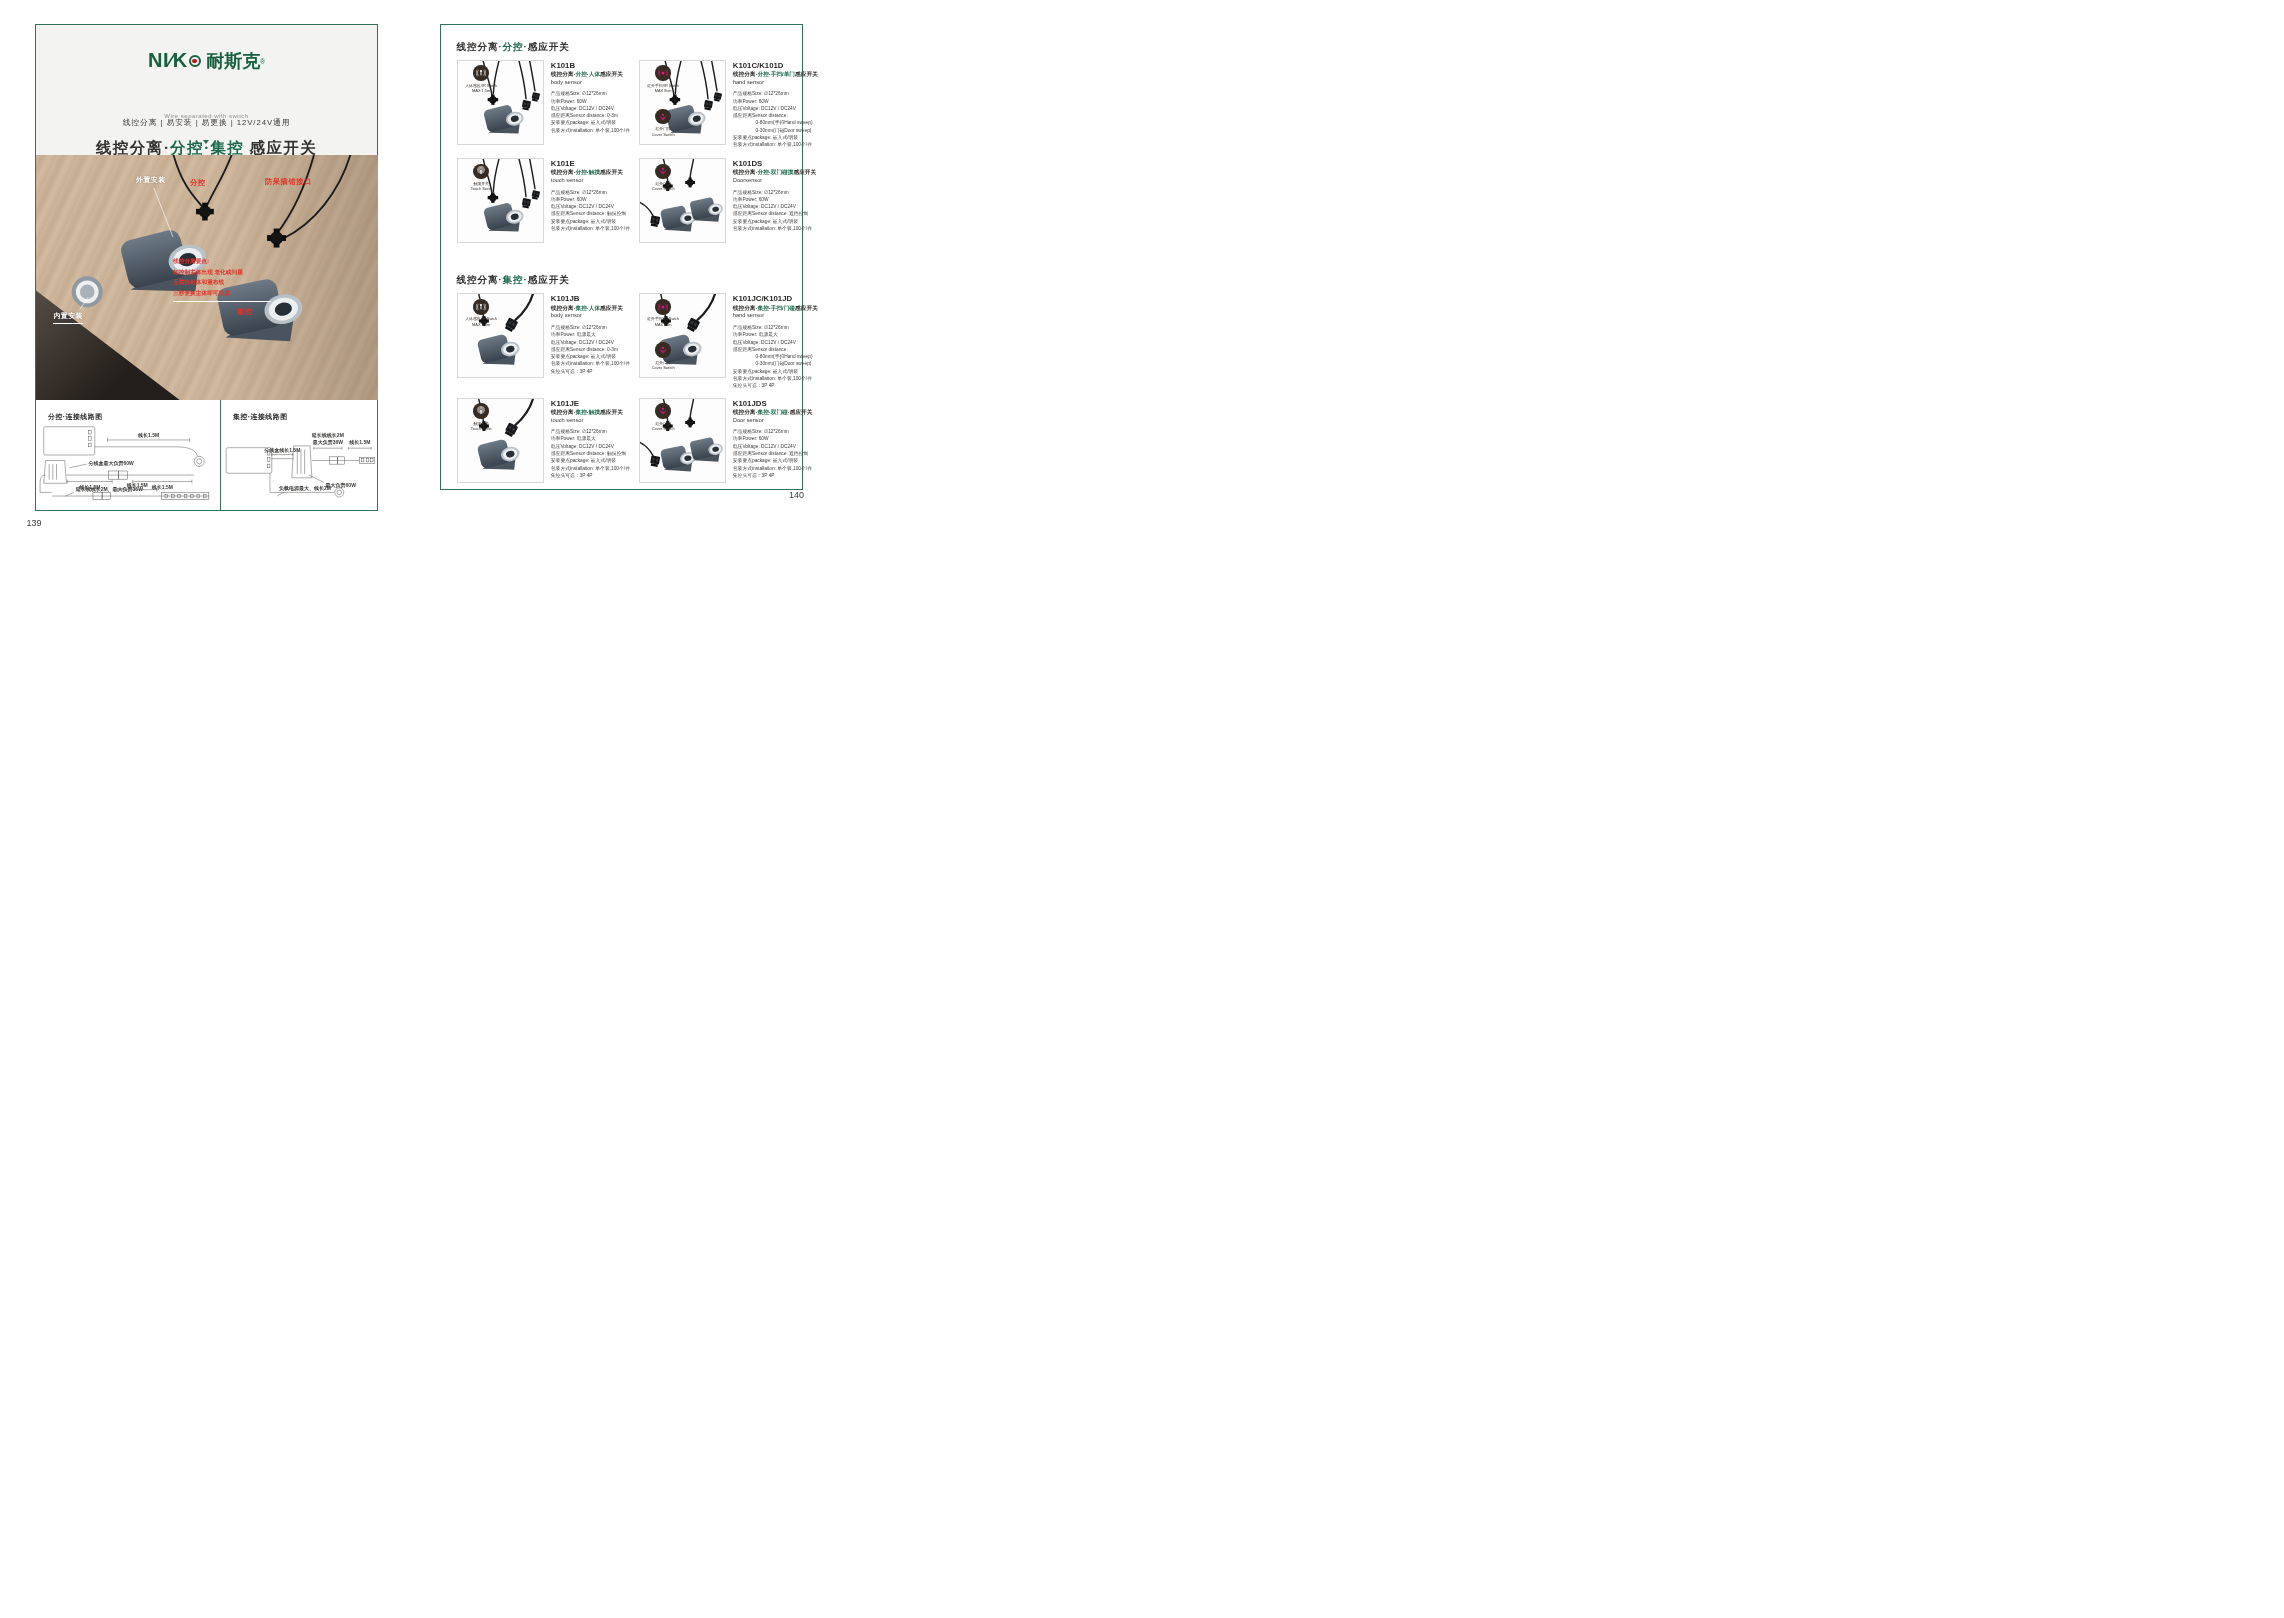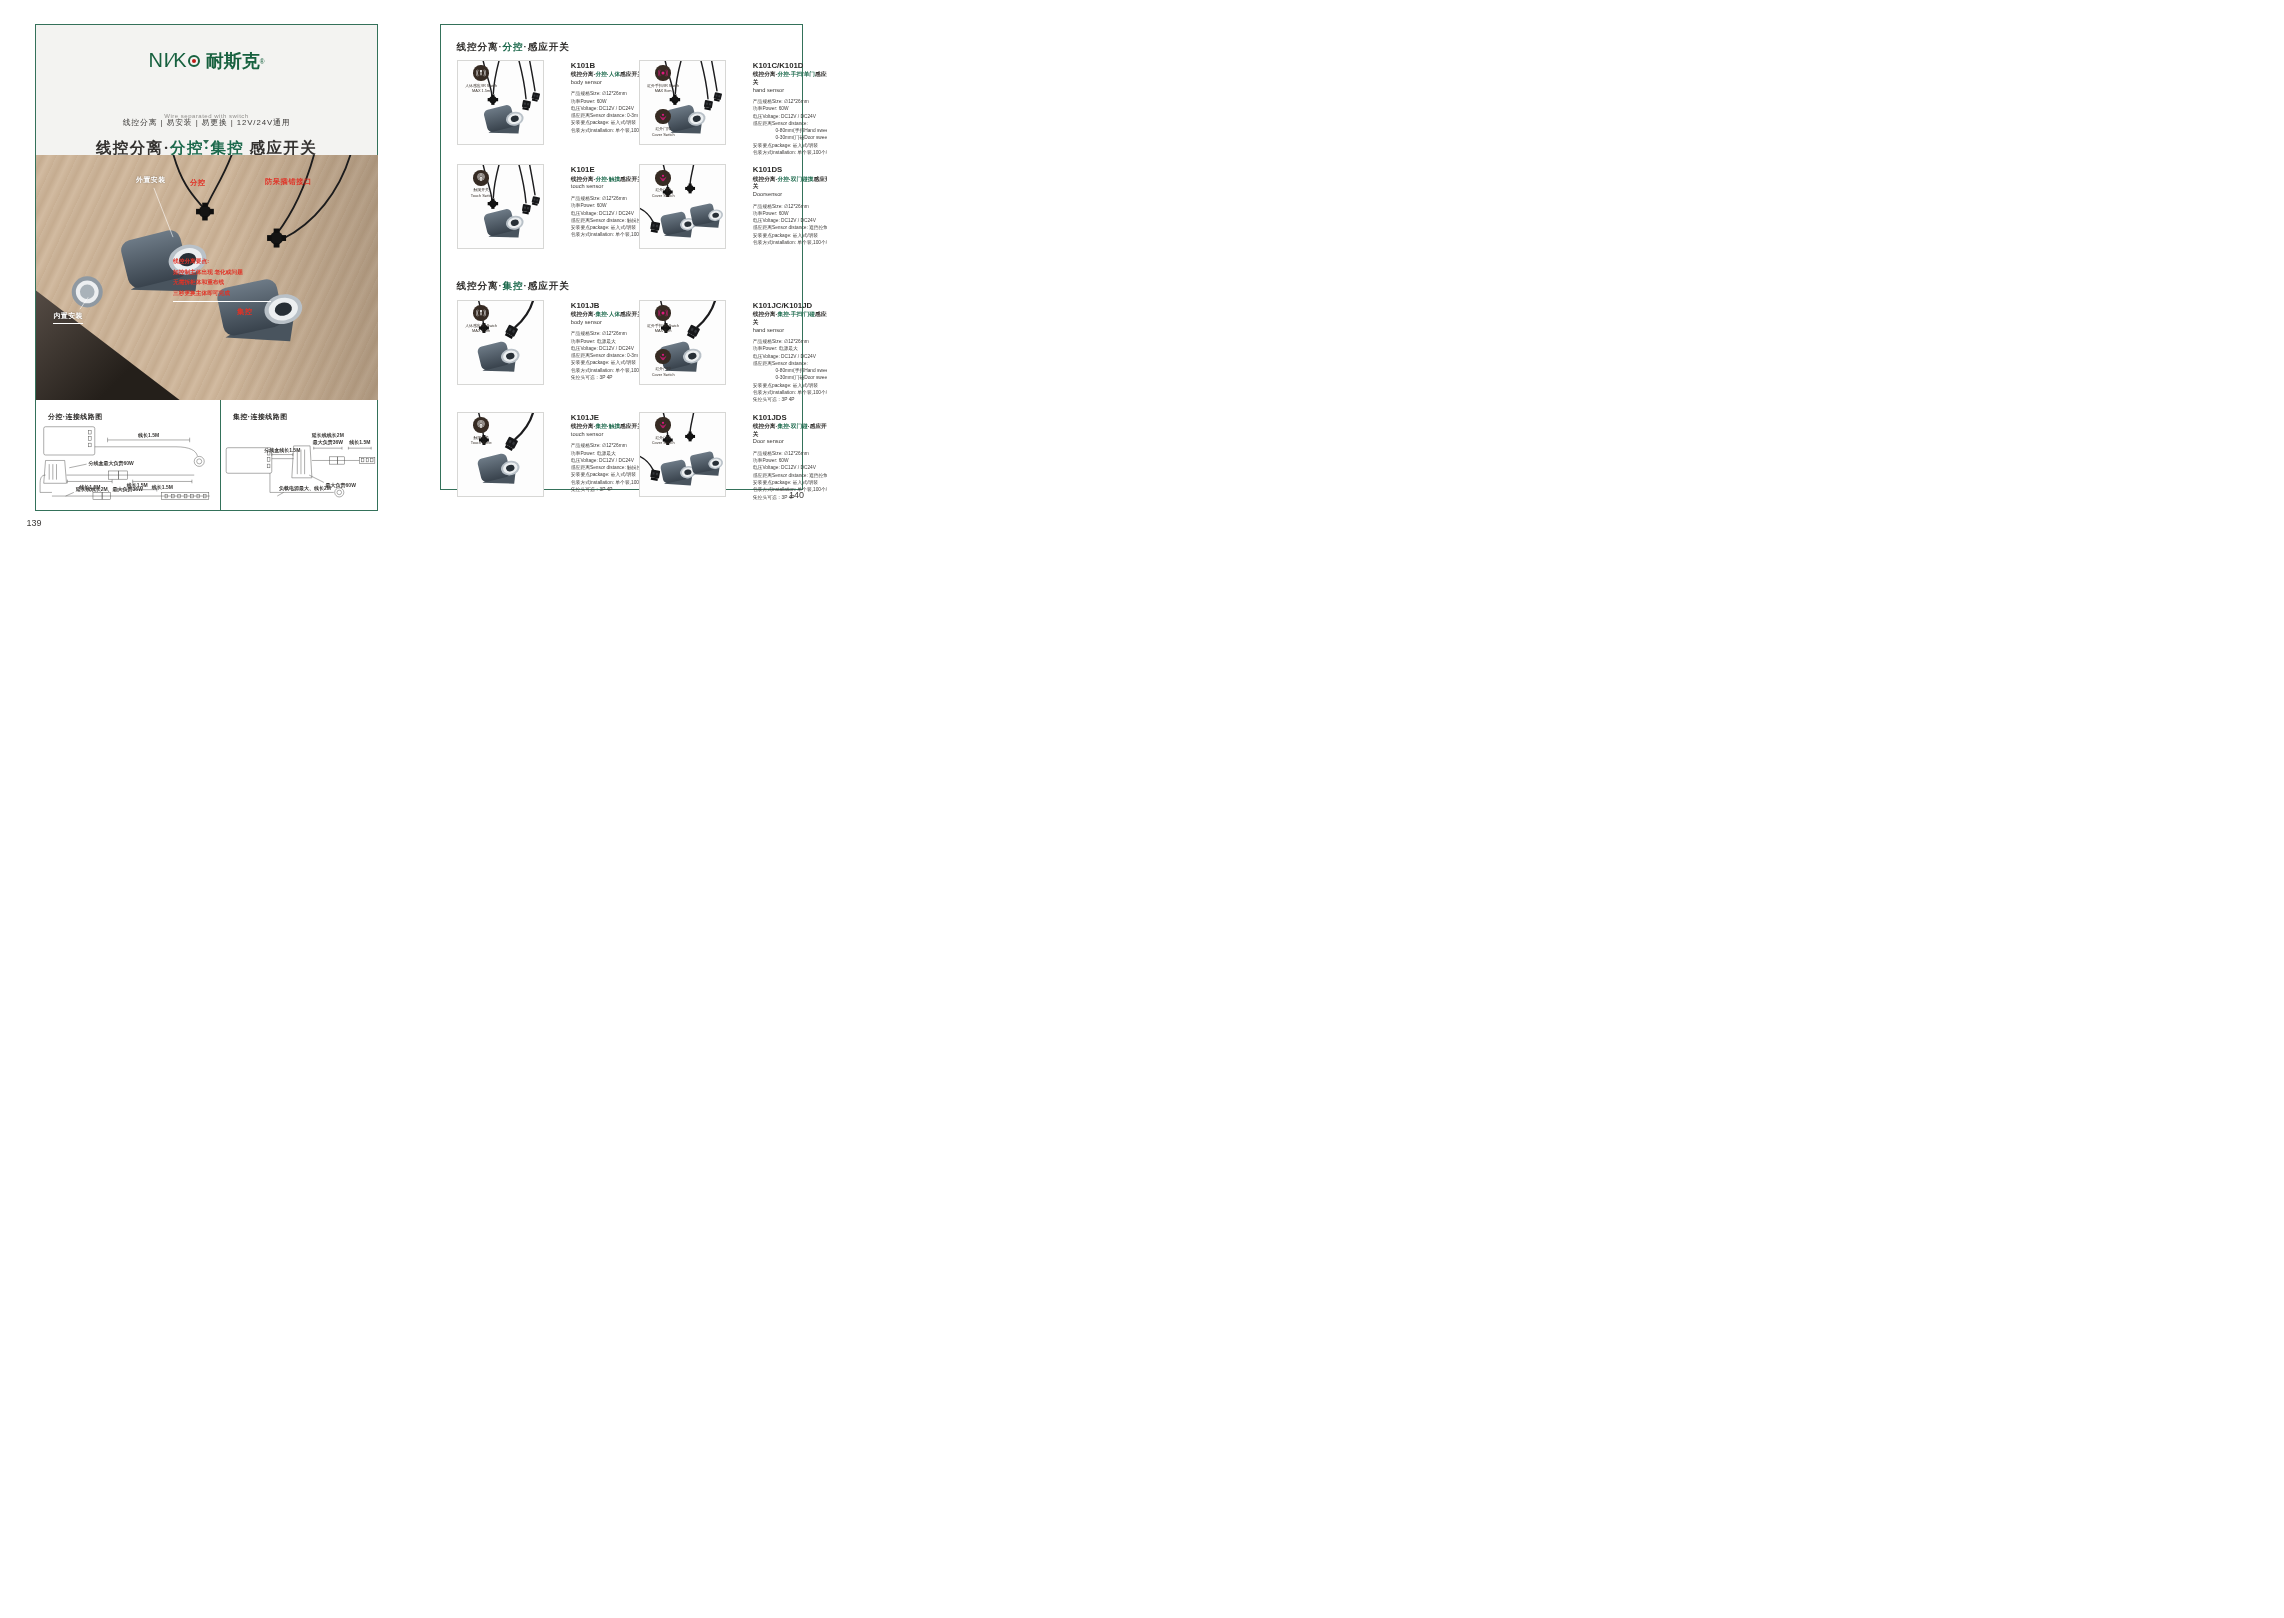--- a/index.html
+++ b/index.html
@@ -3,21 +3,21 @@
 <meta charset="utf-8">
 <style>
   html,body{margin:0;padding:0;background:#ffffff;}
   #canvas{position:relative;width:827px;height:539px;background:#fff;overflow:hidden;
           font-family:"Liberation Sans",sans-serif;color:#3a3836;}
   .page-card{position:absolute;background:#fff;border:0.5px solid #34715a;box-sizing:border-box;}
   
   #left-card{left:35px;top:24px;width:343px;height:487px;}
   .lp-header{position:relative;width:100%;height:130px;background:#f3f3f1;}
   .logo-row{position:absolute;top:24px;left:0;width:100%;text-align:center;white-space:nowrap;}
-  .logo-latin{font-size:20px;font-weight:normal;color:#17613f;letter-spacing:0.5px;font-family:"Liberation Sans",sans-serif;}
+  .logo-latin{font-size:20px;font-weight:bold;color:#17613f;letter-spacing:0.5px;font-family:"Liberation Sans",sans-serif;}
   .logo-eye{display:inline-block;vertical-align:baseline;width:8.2px;height:8.2px;border:2.7px solid #17613f;border-radius:50%;position:relative;margin:0 1.8px 0 0.9px;}
   .logo-eye .dot{position:absolute;left:50%;top:50%;width:4.6px;height:4.6px;margin:-2.3px 0 0 -2.3px;border-radius:50%;background:#bf1b16;}
   .logo-cn{font-size:18px;font-weight:bold;color:#17613f;margin-left:3.7px;}
   .logo-reg{font-size:6.4px;color:#17613f;vertical-align:super;}
   .lp-title{position:absolute;top:65px;left:0;width:100%;text-align:center;font-size:15.5px;font-weight:bold;
             letter-spacing:1.4px;font-family:"Liberation Serif",serif;color:#33312f;margin-top:48px;}
   .lp-title .grn{color:#1d6a4d;}
   .lp-sub{position:absolute;top:88px;left:0;width:100%;text-align:center;font-size:6px;color:#8f8d8a;letter-spacing:0.5px;}
   .lp-tagline{position:absolute;top:92px;left:0;width:100%;text-align:center;font-size:7.8px;color:#3c3a38;letter-spacing:0.9px;}
   .lp-triangle{position:absolute;top:115px;left:50%;margin-left:-3.2px;width:0;height:0;
@@ -47,21 +47,21 @@
   .diag .thin{stroke:#4a4a48;stroke-width:1;fill:none;}
   .page-num{position:absolute;font-size:9px;color:#3c3a38;}
   #pn-left{left:26.5px;top:518px;}
   #pn-right{left:789px;top:490px;}
   
   #right-card{left:440px;top:24px;width:363px;height:466px;padding:15.5px 0 0 15.5px;box-sizing:border-box;}
   .sec-header{font-size:9.6px;font-weight:bold;letter-spacing:0.9px;color:#33312f;margin:0 0 6.4px 0;}
   .sec-header .grn{color:#1d6a4d;}
   .sec-header.second{margin-top:26px;}
   .product-grid{display:grid;grid-template-columns:182px 182px;row-gap:8.2px;}
-  .product-cell{display:flex;min-height:90px;gap:20px;}
+  .product-cell{display:flex;min-height:90px;}
   .tile{position:relative;width:87px;height:85px;border:0.9px solid #d7d7d5;background:#fdfdfd;box-sizing:border-box;flex:0 0 auto;}
   .tile svg.art{position:absolute;left:0;top:0;}
   .badge{position:absolute;left:2.7px;top:4.6px;width:42px;display:flex;flex-direction:column;align-items:center;z-index:2;}
   .badge.b2{top:48px;}
   .badge-circle{width:15.5px;height:15.5px;border-radius:50%;background:#362b23;display:flex;align-items:center;justify-content:center;}
   .badge-cap{font-size:3.9px;color:#3a332d;text-align:center;line-height:1.4;margin-top:1.8px;white-space:nowrap;}
   .ptext{margin-left:7.3px;width:88px;}
   .p-model{font-size:7.8px;font-weight:bold;color:#2b2a28;margin:0.9px 0 1.4px 0;}
   .p-title{font-size:5.7px;font-weight:bold;color:#33312f;line-height:1.35;}
   .p-title .grn{color:#1d6a4d;}

